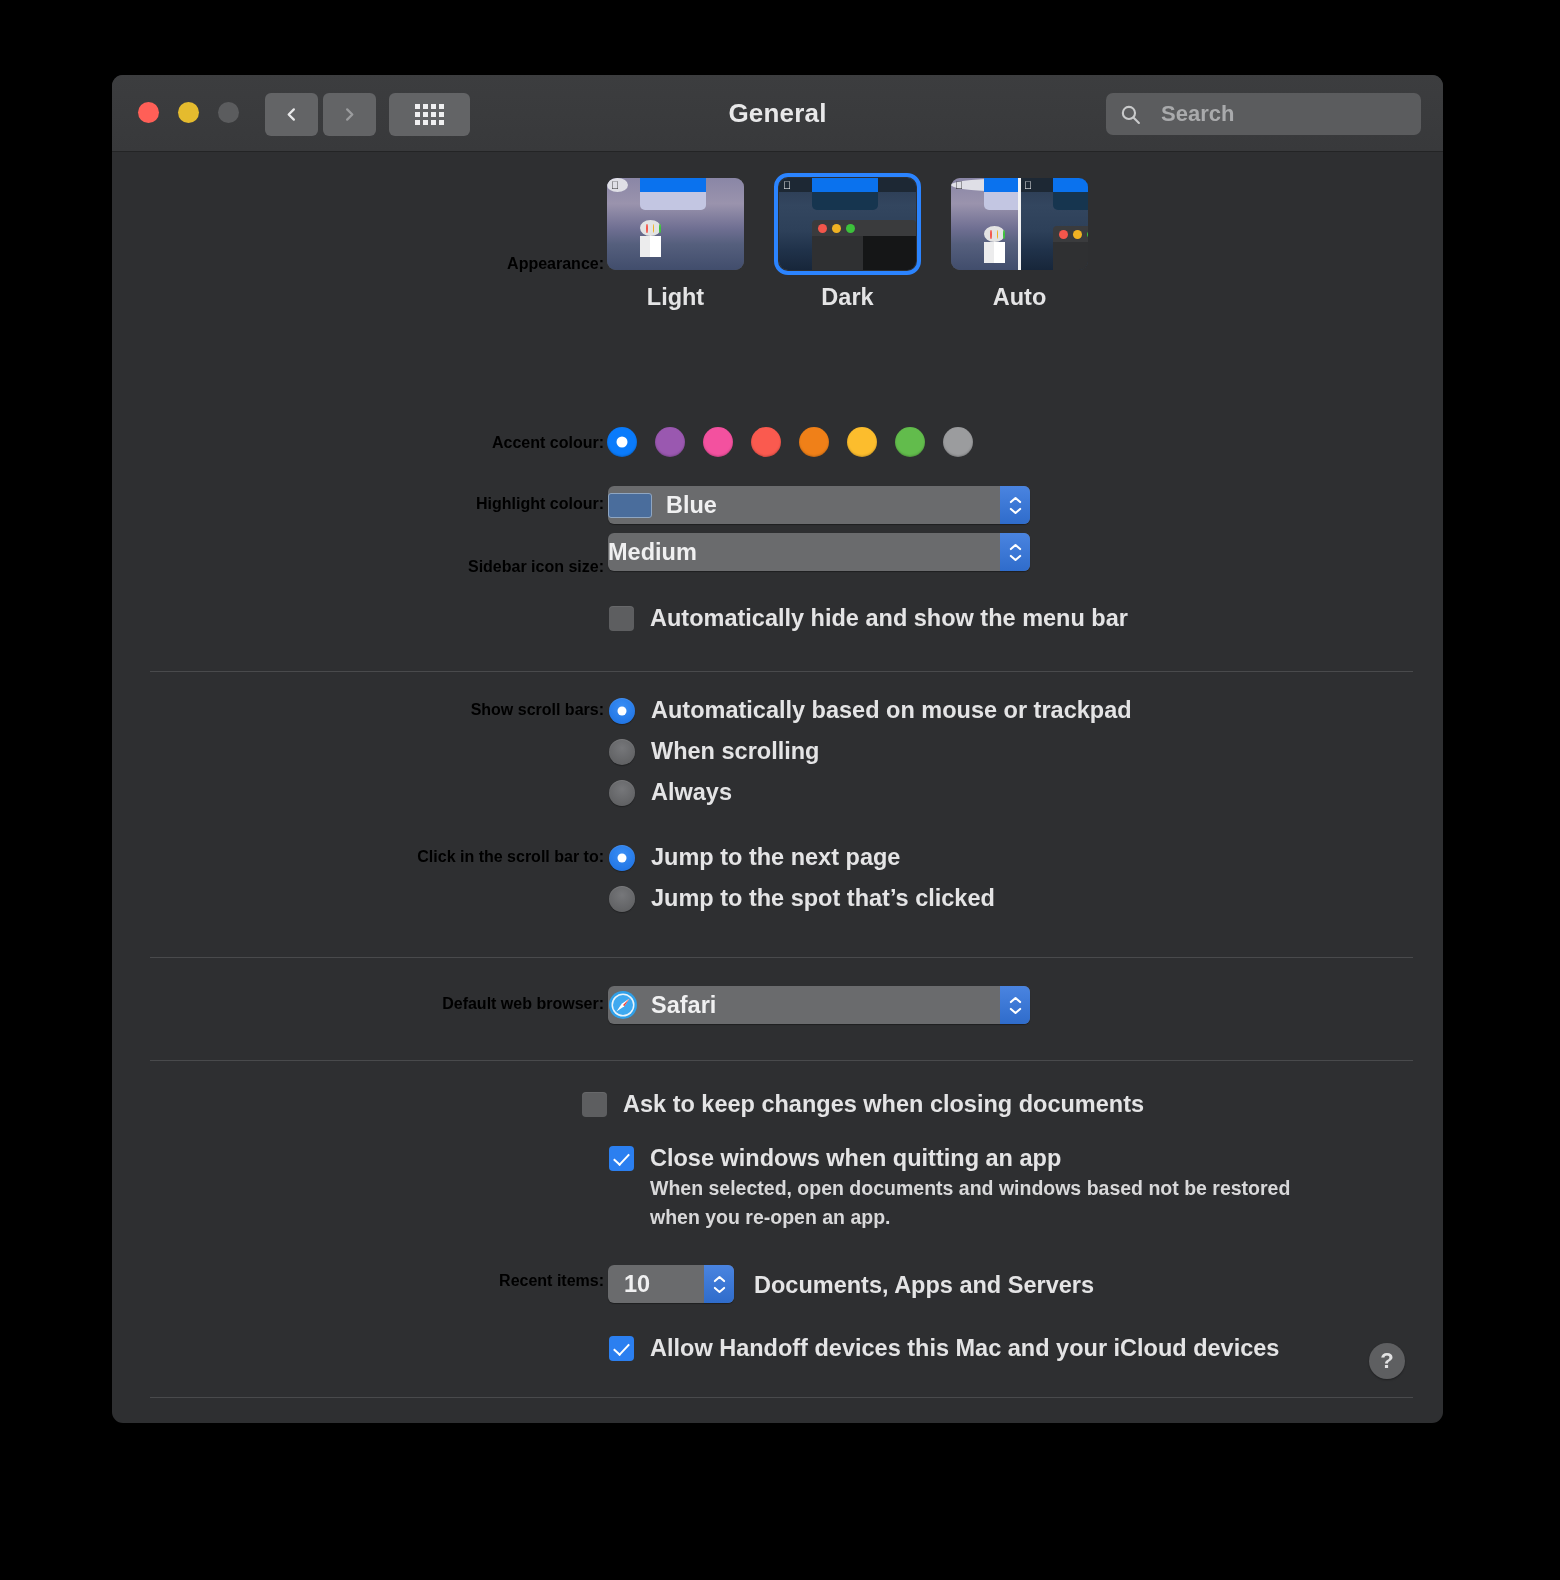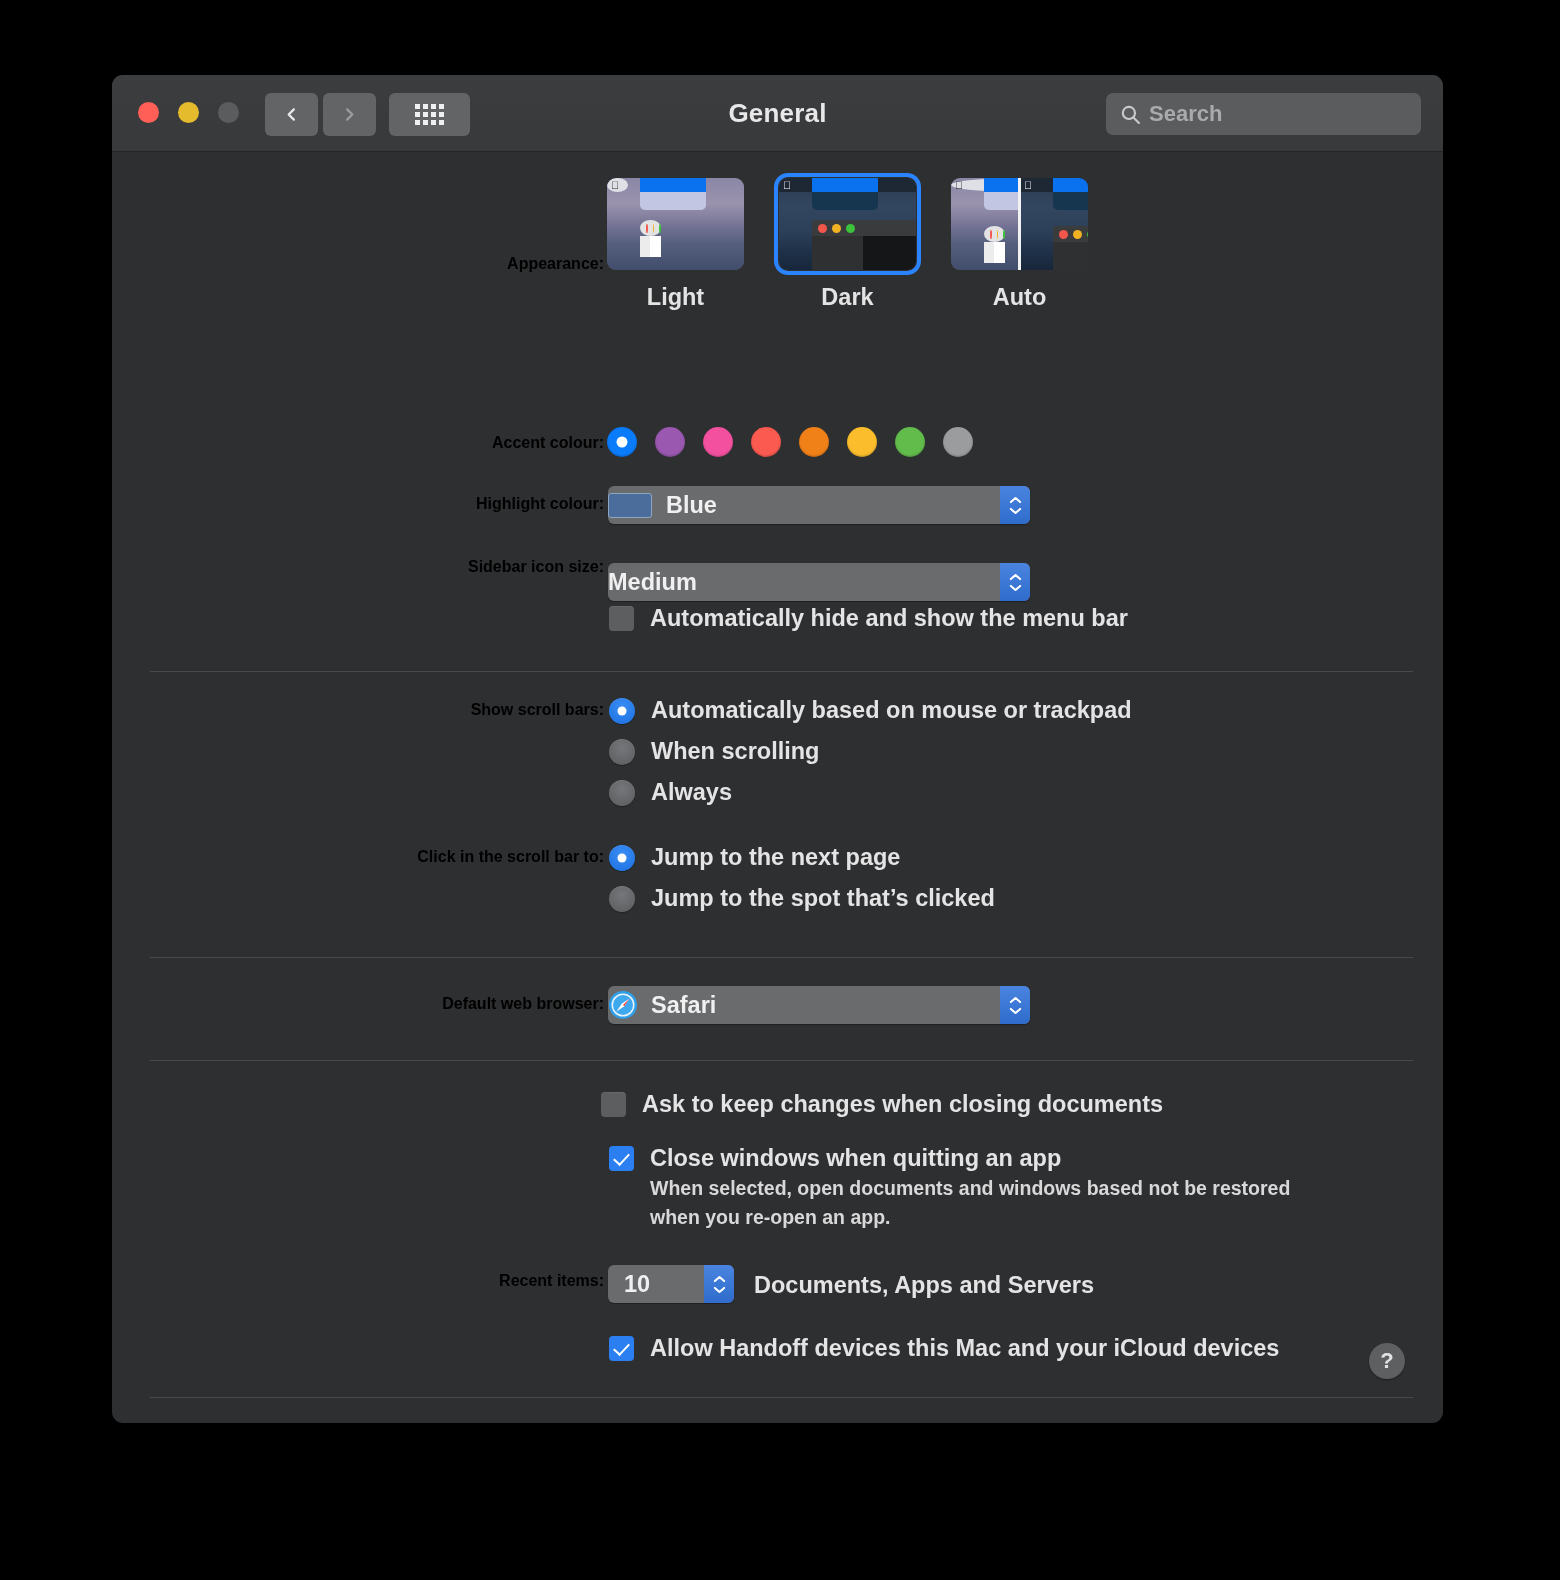--- a/index.html
+++ b/index.html
@@ -74,21 +74,21 @@
   #search-field {
     position: absolute; right: 22px; top: 18px;
     width: 315px; height: 42px;
     background: #5b5c5e;
     border-radius: 7px;
     display: flex; align-items: center; padding-left: 14px;
   }
   #search-field svg { width: 21px; height: 21px; flex: none; }
   #search-field svg circle { fill: none; stroke: #c9cacb; stroke-width: 2; }
   #search-field svg line { stroke: #c9cacb; stroke-width: 2; stroke-linecap: round; }
-  #search-ph { margin-left: 8px; font-size: 22px; color: #a9aaac; }
+  #search-ph { margin-left: 20px; font-size: 22px; color: #a9aaac; }
 
   
   #content { position: relative; padding: 0; height: calc(100% - 77px); }
 
   
   .lcol { position: absolute; width: 492px; left: 0; text-align: right; }
   .thumbs { position: absolute; left: 495px; top: 26px; display: flex; gap: 35px; }
   .thumb-cell { width: 137px; display: flex; flex-direction: column; align-items: center; }
   .thumb {
     width: 137px; height: 92px;
@@ -402,21 +402,21 @@
         <svg class="ar" viewBox="0 0 14 8">
             <path d="M2 6.2 L7 1.8 L12 6.2"></path>
           </svg>
         <svg class="ar" viewBox="0 0 14 8">
             <path d="M2 1.8 L7 6.2 L12 1.8"></path>
           </svg>
       </span>
     </div>
 
     <div class="lcol" style="top:406px;">Sidebar icon size:</div>
-    <div class="popup" style="left:496px; top:411px; width:422px;">
+    <div class="popup" style="left:496px; top:381px; width:422px;">
       <span class="ptext">Medium</span>
       <span class="stepper-arrows">
         <svg class="ar" viewBox="0 0 14 8">
             <path d="M2 6.2 L7 1.8 L12 6.2"></path>
           </svg>
         <svg class="ar" viewBox="0 0 14 8">
             <path d="M2 1.8 L7 6.2 L12 1.8"></path>
           </svg>
       </span>
     </div>
@@ -475,21 +475,21 @@
             <path d="M2 6.2 L7 1.8 L12 6.2"></path>
           </svg>
         <svg class="ar" viewBox="0 0 14 8">
             <path d="M2 1.8 L7 6.2 L12 1.8"></path>
           </svg>
       </span>
     </div>
 
     <div class="sep" style="top:908px;"></div>
 
-    <div class="opt" style="position:absolute; left:489px; top:939px;">
+    <div class="opt" style="position:absolute; left:470px; top:939px;">
       <span class="cb"></span>
       <span>Ask to keep changes when closing documents</span>
     </div>
 
     <div class="opt" style="position:absolute; left:497px; top:979px;">
       <span class="cb on"></span>
       <span>Close windows when quitting an app</span>
     </div>
 
     <div class="helptext" style="left:538px; top:1022px; width:730px;">When selected, open documents and windows based not be restored

